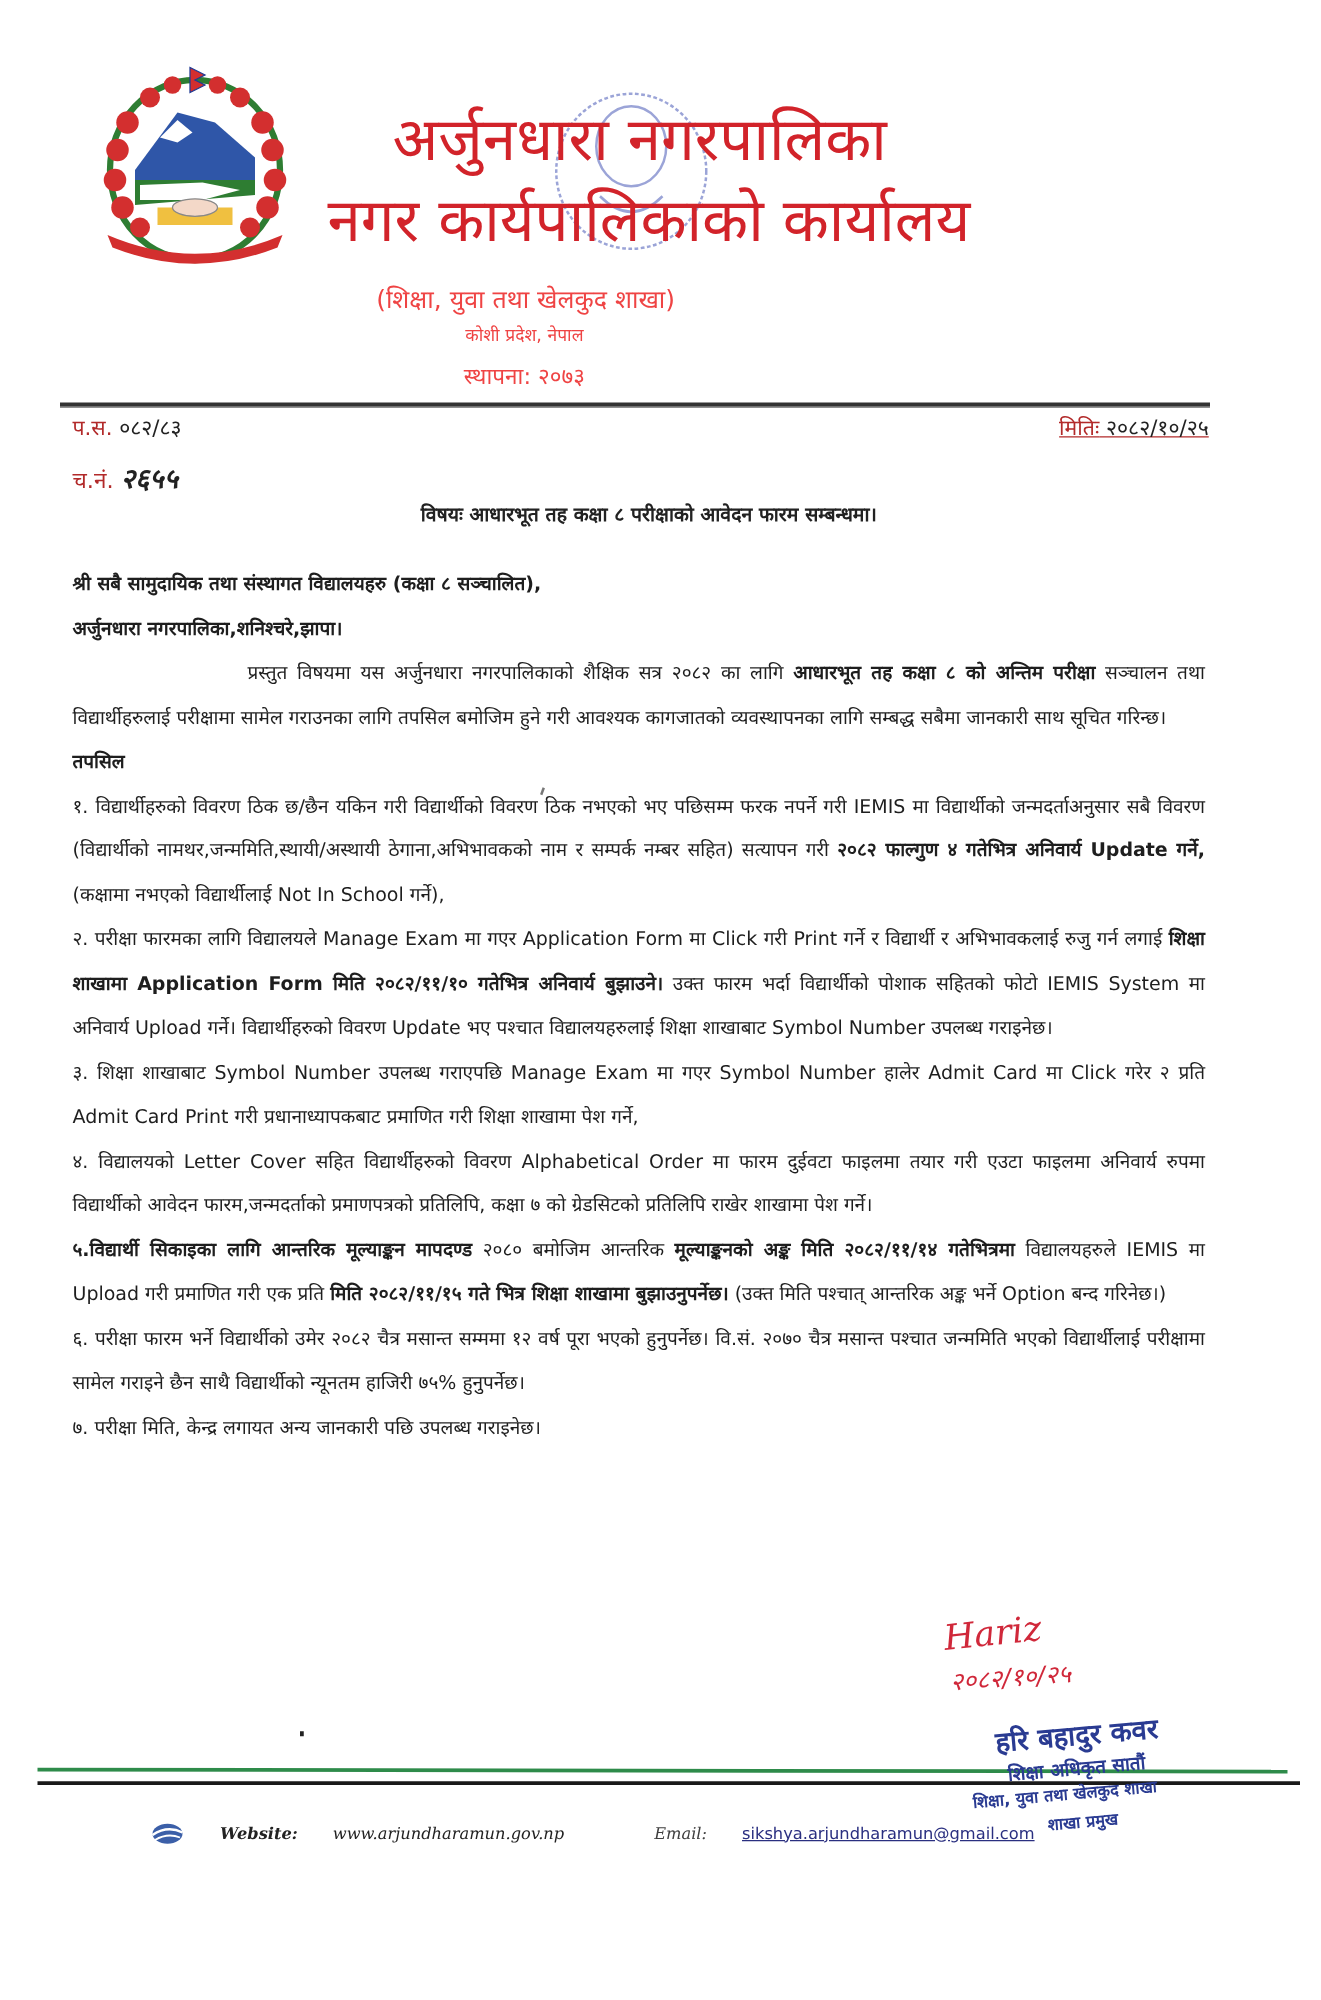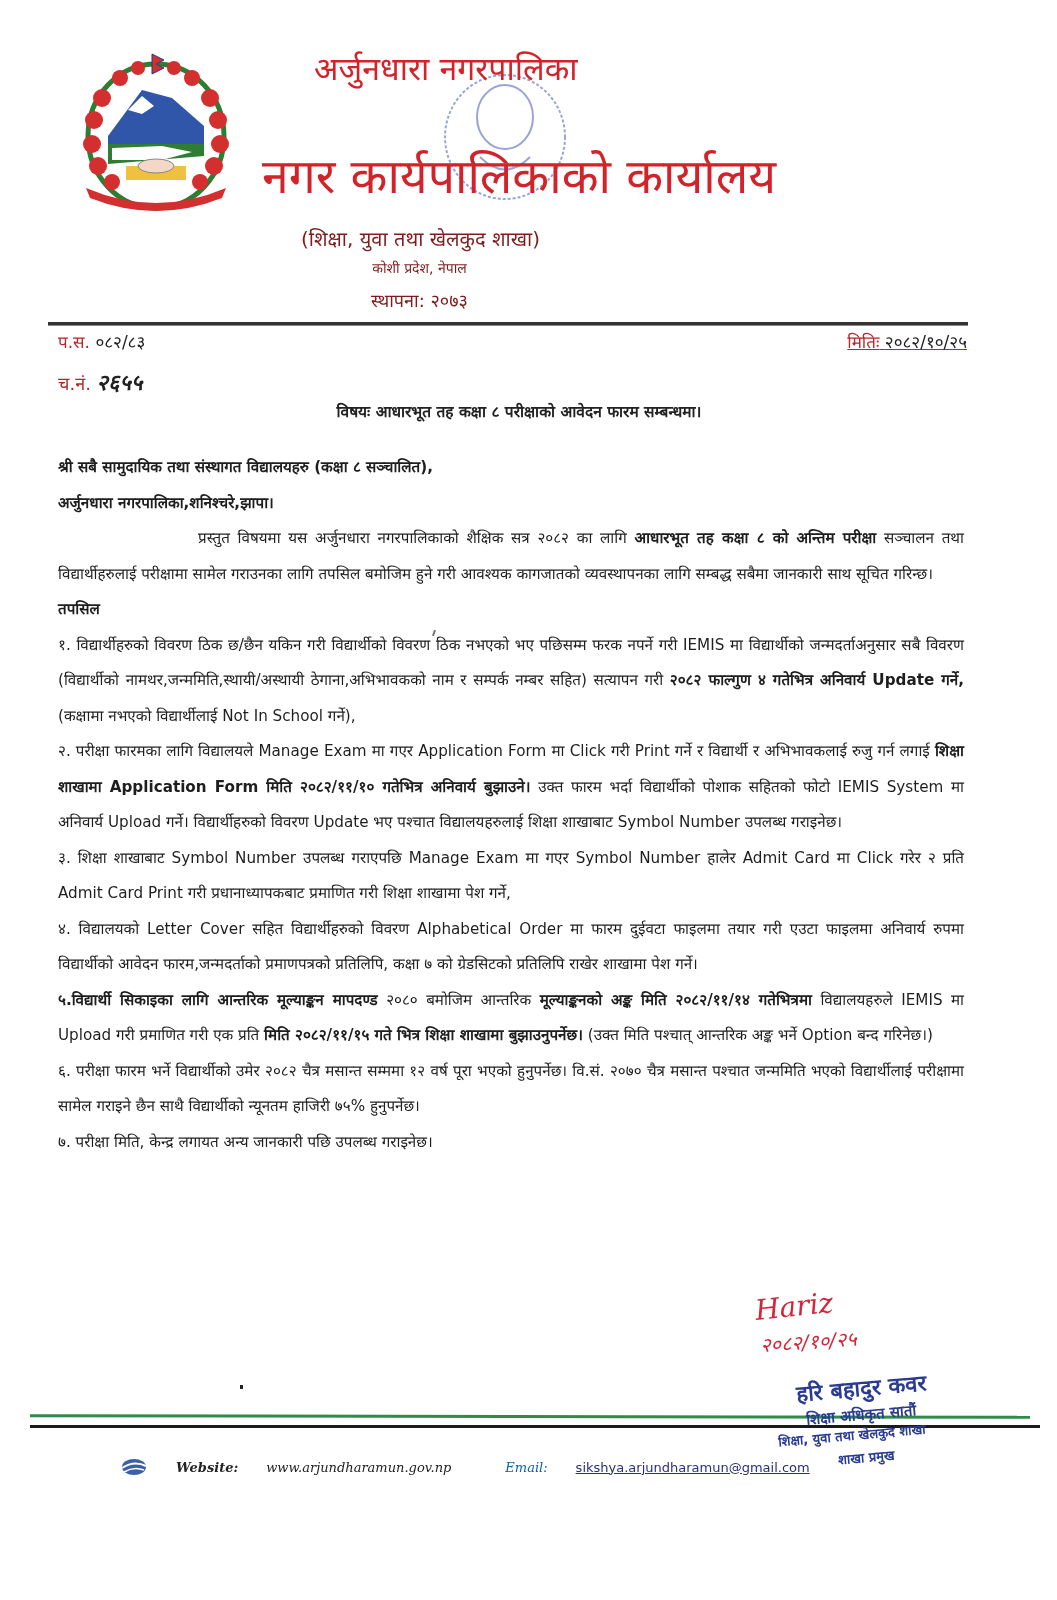--- a/index.html
+++ b/index.html
@@ -14,24 +14,24 @@
 
     
     .emblem {
       position: absolute; left: 72px; top: 48px; width: 168px; height: 168px;
     }
     .title-1, .title-2 {
       position: absolute; color: #d2232a; font-weight: 500;
       font-family: "DejaVu Sans", sans-serif; letter-spacing: 0px;
       white-space: nowrap;
     }
-    .title-1 { left: 314px; top: 46px; font-size: 32px; }
+    .title-1 { left: 314px; top: 77px; font-size: 48px; }
     .title-2 { left: 262px; top: 142px; font-size: 48px; }
     .sub-1, .sub-2, .sub-3 {
-      position: absolute; color: #7f1d1d; white-space: nowrap;
+      position: absolute; color: #ef4444; white-space: nowrap;
       left: 0; width: 839px; text-align: center;
     }
     .sub-1 { top: 225px; font-size: 20px; padding-left: 2px; }
     .sub-2 { top: 258px; font-size: 14px; }
     .sub-3 { top: 288px; font-size: 18px; }
 
     .stamp {
       position: absolute; left: 420px; top: 62px; width: 170px; height: 150px;
       opacity: 0.55;
     }
@@ -102,21 +102,21 @@
     .footer {
       position: absolute; top: 1458px; left: 120px; font-size: 13px;
       white-space: nowrap; display: flex; align-items: center; gap: 28px;
     }
     .footer .globe { width: 28px; height: 18px; }
     .footer .web-label {
       font-family: "DejaVu Serif", serif; font-style: italic; font-weight: bold; color: #222;
     }
     .footer .web-val { font-family: "DejaVu Serif", serif; font-style: italic; color: #222; }
     .footer .email-label {
-      font-family: "DejaVu Serif", serif; font-style: italic; color: #0369a1; margin-left: 26px;
+      font-family: "DejaVu Serif", serif; font-style: italic; color: #404040; margin-left: 44px;
     }
     .footer .email-val { color: #2a2f80; text-decoration: underline; }
     .dot { position: absolute; left: 240px; top: 1385px; width: 3px; height: 4px; background: #222; }
     .tick { position: absolute; left: 433px; top: 630px; width: 2px; height: 6px; background: #777; transform: rotate(20deg); }
   </style>
 </head>
 <body>
 
 <div class="page">
 

